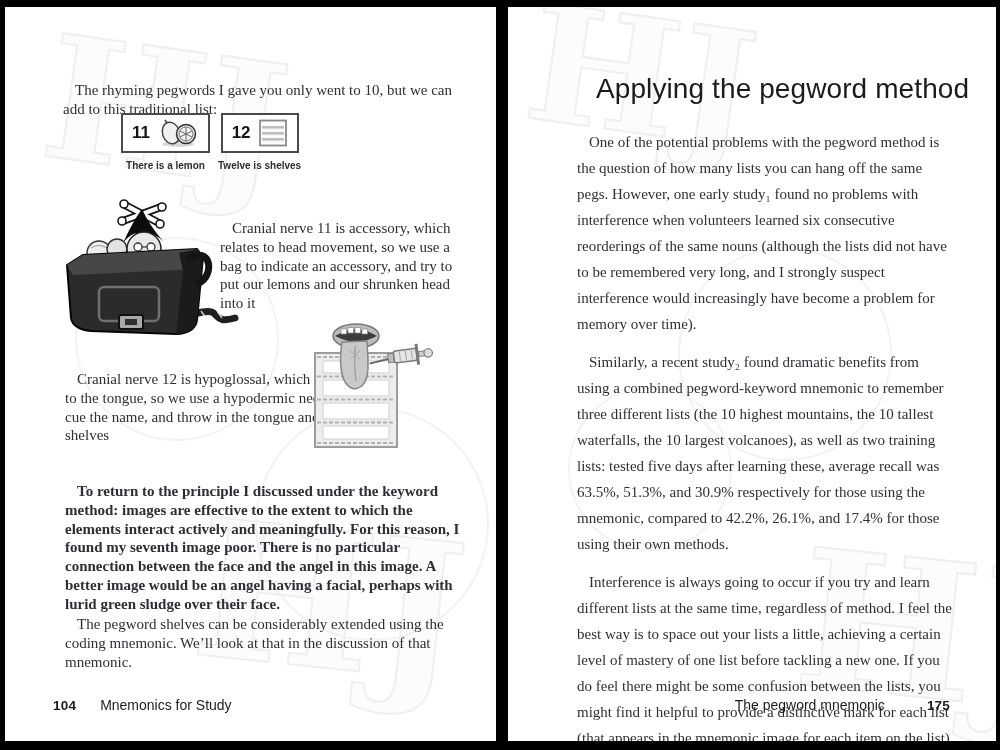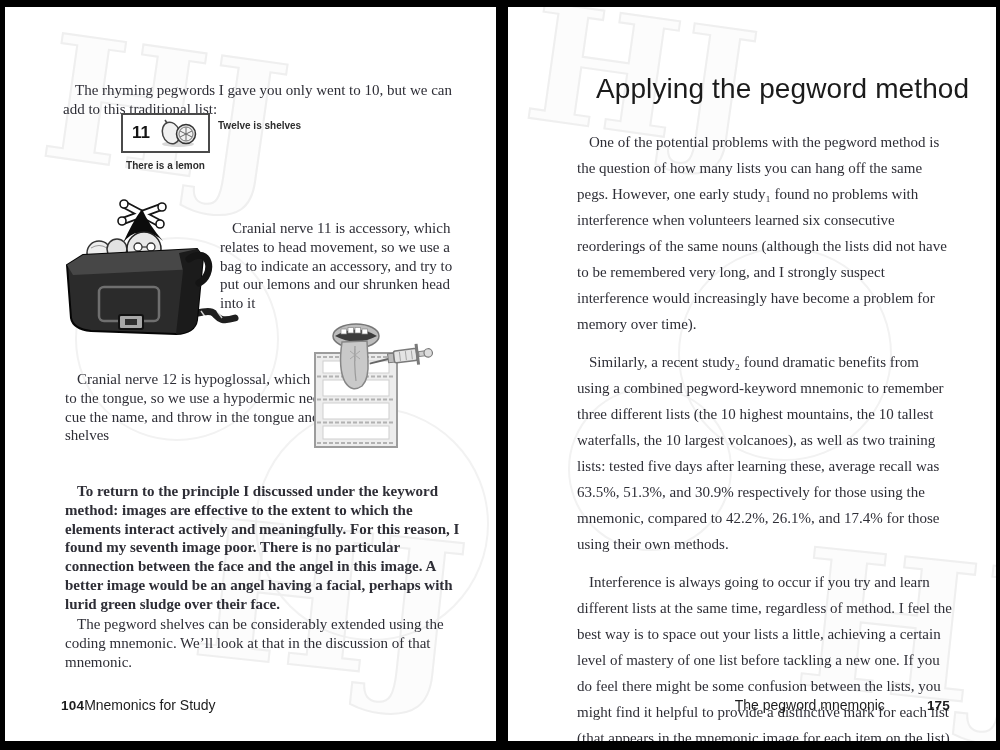--- a/index.html
+++ b/index.html
@@ -54,21 +54,21 @@
 
   .illus{position:absolute;z-index:1;}
   .bag-illus{left:44px;top:192px;}
   .shelf-illus{left:296px;top:316px;}
 
   
   .footer{
     position:absolute;top:690px;z-index:1;display:flex;align-items:baseline;
     font-family:"Liberation Sans","DejaVu Sans",sans-serif;color:#1c1c1c;
   }
-  .footer-left{left:56px;}
+  .footer-left{left:48px;gap:24px;}
   .footer-right{right:46px;gap:42px;}
   .pagenum{font-size:13.5px;font-weight:600;letter-spacing:.2px;}
   .running{font-size:14px;}
 
   
   .heading{
     position:absolute;left:76px;top:54px;margin:12px;z-index:1;
     font-family:"Liberation Sans","DejaVu Sans",sans-serif;
     font-size:28px;font-weight:400;color:#1b1b1b;letter-spacing:.1px;
   }
@@ -97,20 +97,28 @@
           <ellipse cx="14" cy="15" rx="8.5" ry="11" fill="#f1f1f1" stroke="#444" stroke-width="1.5" transform="rotate(-18 14 15)"></ellipse>
           <path d="M10,5 l-2,-3" stroke="#444" stroke-width="1.5" fill="none"></path>
           <circle cx="29" cy="16" r="9.5" fill="#e6e6e6" stroke="#333" stroke-width="1.5"></circle>
           <circle cx="29" cy="16" r="7" fill="#f2f2f2" stroke="#777" stroke-width="1"></circle>
           <path d="M29,9.5 L29,22.5 M23,13 L35,19 M23,19 L35,13" stroke="#666" stroke-width="1"></path>
         </svg>
       </div>
       <div class="caption">There is a lemon</div>
     </div>
     <div class="card-wrap">
+      <div class="card">
+        <span class="card-num">12</span>
+        <svg width="30" height="28" viewBox="0 0 30 28">
+          <rect x="2" y="1.5" width="26" height="25" fill="#fbfbfb" stroke="#8a8a8a" stroke-width="1.8"></rect>
+          <path d="M4,8 H26 M4,14 H26 M4,20 H26" stroke="#aaa" stroke-width="1.4"></path>
+          <path d="M4,9.6 H26 M4,15.6 H26 M4,21.6 H26" stroke="#d5d5d5" stroke-width="1"></path>
+        </svg>
+      </div>
       <div class="caption">Twelve is shelves</div>
     </div>
   </div>
 
   <svg class="illus bag-illus" width="195" height="148" viewBox="0 0 195 148">
     <path d="M118,98 C140,106 132,118 154,113 C172,109 162,126 186,119" fill="none" stroke="#1f1f1f" stroke-width="7" stroke-linecap="round"></path>
     <path d="M136,108 l6,6 M152,112 l5,7 M168,112 l5,7" stroke="#fff" stroke-width="1.4" opacity="0.8"></path>
     <g>
       <path d="M74,22 L112,8 M76,6 L110,24" stroke="#151515" stroke-width="8" stroke-linecap="round"></path>
       <path d="M74,22 L112,8 M76,6 L110,24" stroke="#fff" stroke-width="4.5" stroke-linecap="round"></path>

